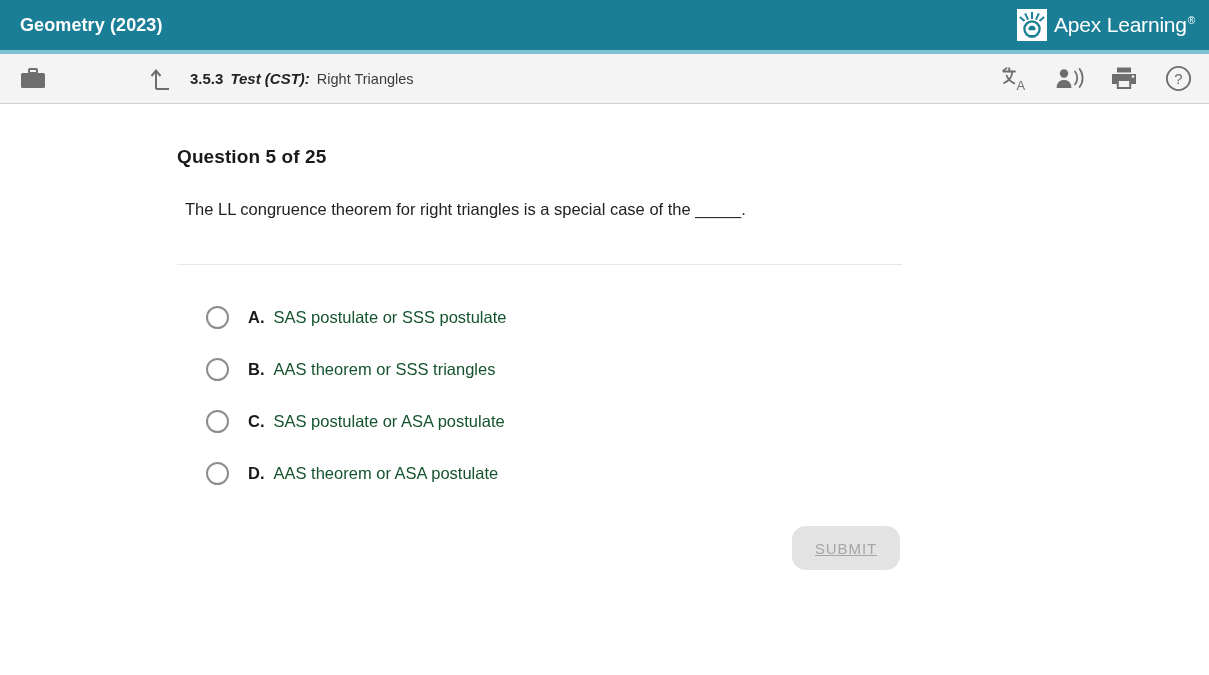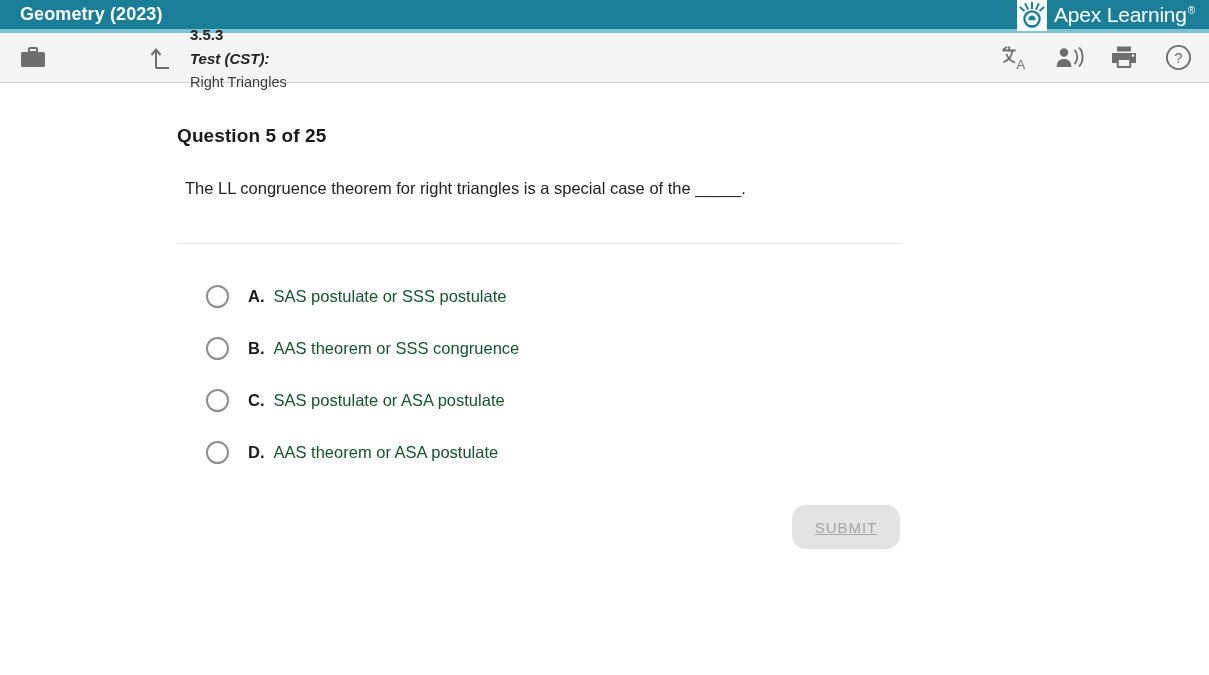--- a/index.html
+++ b/index.html
@@ -10,21 +10,21 @@
     width: 1209px;
     height: 675px;
     background: #ffffff;
     font-family: "Liberation Sans", sans-serif;
     overflow: hidden;
     -webkit-font-smoothing: antialiased;
   }
 
   
   .app-header {
-    height: 29px;
+    height: 50px;
     background: #1a7e96;
     display: flex;
     align-items: center;
     justify-content: space-between;
     padding: 0 14px 0 20px;
     box-sizing: border-box;
   }
   .course-title {
     color: #ffffff;
     font-size: 18px;
@@ -93,21 +93,20 @@
   .uplevel-btn { width: 30px; height: 30px; margin-left: 96px; }
 
   .breadcrumb {
     margin-left: 14px;
     font-size: 15px;
     color: #222222;
     white-space: nowrap;
     display: flex;
     align-items: baseline;
     gap: 7px;
-    flex-direction: column;
   }
   .bc-number { font-weight: bold; }
   .bc-type { font-weight: bold; font-style: italic; }
   .bc-name { font-weight: normal; color: #3b3b3b; font-size: 14.5px; text-align: center; }
 
   .tb-right {
     position: absolute;
     right: 16px;
     display: flex;
     align-items: center;
@@ -307,21 +306,21 @@
 
     <div class="option">
       <span class="radio"></span>
       <span class="opt-letter">A.</span>
       <span class="opt-text">SAS postulate or SSS postulate</span>
     </div>
 
     <div class="option">
       <span class="radio"></span>
       <span class="opt-letter">B.</span>
-      <span class="opt-text">AAS theorem or SSS congruence</span>
+      <span class="opt-text">AAS theorem or SSS triangles</span>
     </div>
 
     <div class="option">
       <span class="radio"></span>
       <span class="opt-letter">C.</span>
       <span class="opt-text">SAS postulate or ASA postulate</span>
     </div>
 
     <div class="option">
       <span class="radio"></span>

